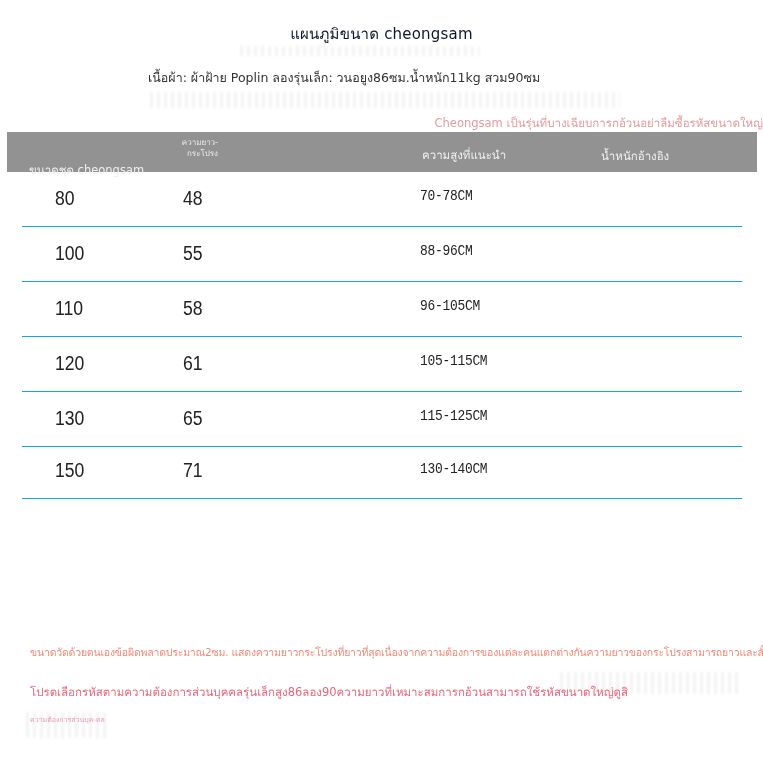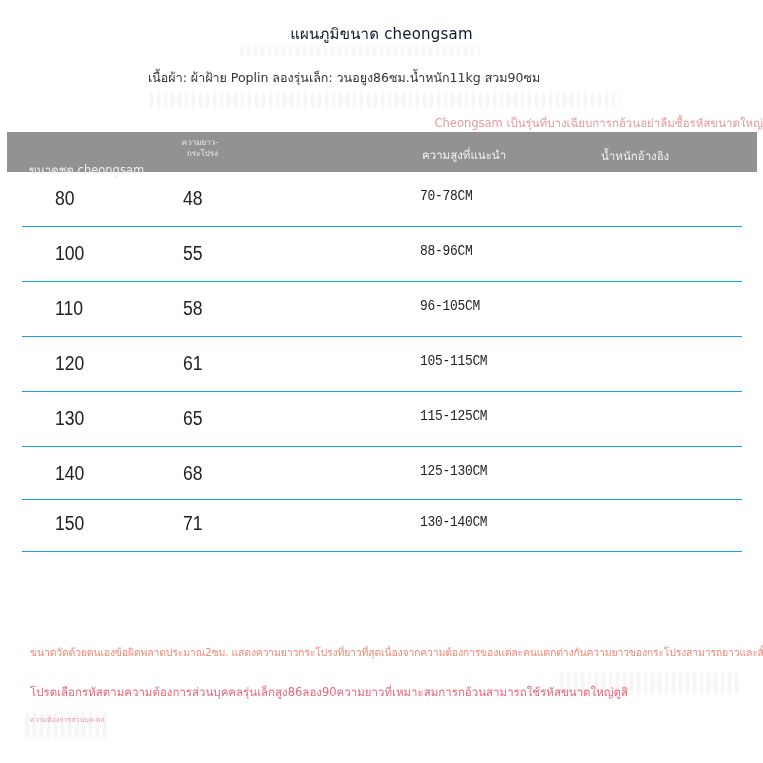--- a/index.html
+++ b/index.html
@@ -177,26 +177,20 @@
     <span class="cell c-length">61</span>
     <span class="cell c-height">105-115CM</span>
     <span class="cell c-weight"></span>
   </div>
   <div class="row">
     <span class="cell c-size">130</span>
     <span class="cell c-length">65</span>
     <span class="cell c-height">115-125CM</span>
     <span class="cell c-weight"></span>
   </div>
-  <div class="row" style="height:52px;">
-    <span class="cell c-size">140</span>
-    <span class="cell c-length">68</span>
-    <span class="cell c-height">125-130CM</span>
-    <span class="cell c-weight"></span>
-  </div>
   <div class="row" style="height:51px;">
     <span class="cell c-size" style="top:12px;">150</span>
     <span class="cell c-length" style="top:12px;">71</span>
     <span class="cell c-height" style="top:14px;">130-140CM</span>
     <span class="cell c-weight"></span>
   </div>
 </div>
 
 <div class="notes note-1">ขนาดวัดด้วยตนเองข้อผิดพลาดประมาณ2ซม. แสดงความยาวกระโปรงที่ยาวที่สุดเนื่องจากความต้องการของแต่ละคนแตกต่างกันความยาวของกระโปรงสามารถยาวและสั้น</div>
 <div class="blur-strip" style="top:672px;left:560px;width:180px;height:22px;"></div>

